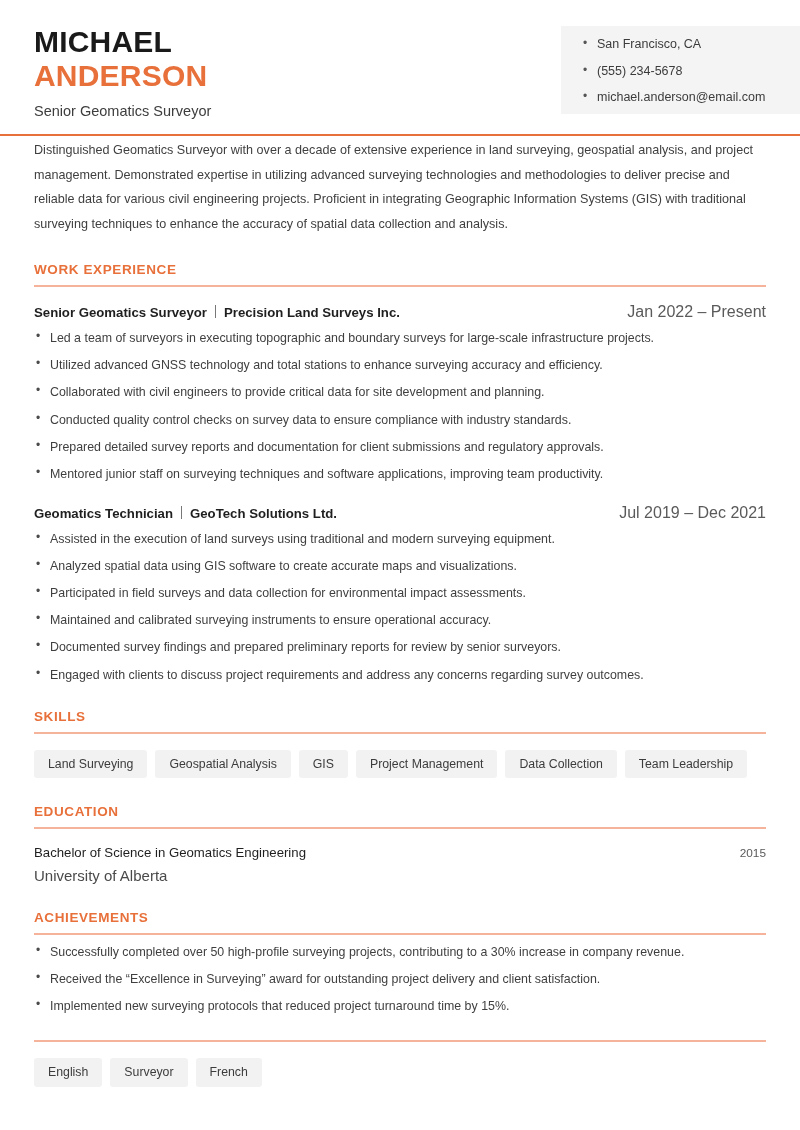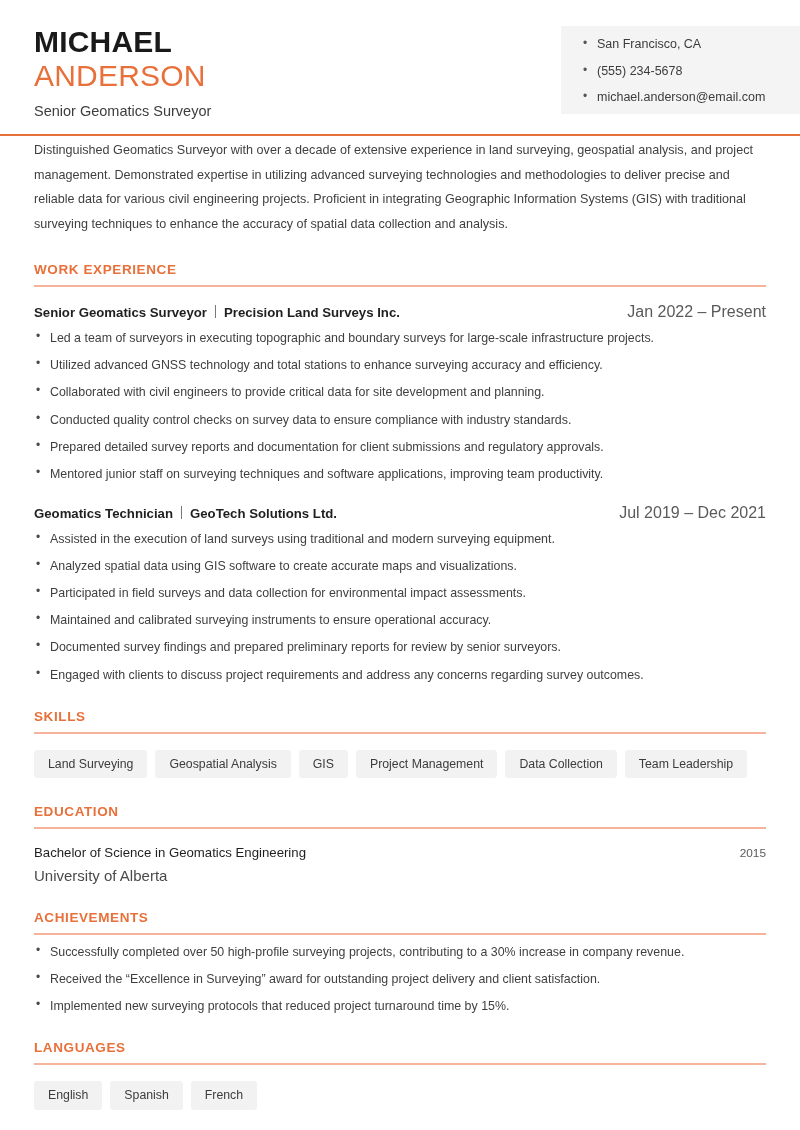--- a/index.html
+++ b/index.html
@@ -41,21 +41,21 @@
     font-size: 30px;
     font-weight: bold;
     letter-spacing: 0.2px;
     line-height: 1.05;
     color: #1a1a1a;
     text-transform: uppercase;
     margin: 0;
   }
   .name-last {
     font-size: 30px;
-    font-weight: normal;
+    font-weight: bold;
     letter-spacing: 0.2px;
     line-height: 1.05;
     color: #e8703a;
     text-transform: uppercase;
     margin: 2px 0 0 0;
   }
   .job-title {
     font-size: 14.5px;
     color: #3d3d3d;
     margin-top: 12px;
@@ -333,23 +333,22 @@
       <h2 class="section-title">ACHIEVEMENTS</h2>
       <div class="section-rule"></div>
       <ul class="bullets ach-list">
         <li>Successfully completed over 50 high-profile surveying projects, contributing to a 30% increase in company revenue.</li>
         <li>Received the “Excellence in Surveying” award for outstanding project delivery and client satisfaction.</li>
         <li>Implemented new surveying protocols that reduced project turnaround time by 15%.</li>
       </ul>
     </div>
 
     <div class="section">
-      <h2 class="section-title">LANGUAGES</h2>
       <div class="section-rule"></div>
       <div class="pill-row">
         <span class="pill">English</span>
-        <span class="pill">Spanish</span>
+        <span class="pill">Surveyor</span>
         <span class="pill">French</span>
       </div>
     </div>
 
   </div>
 </div>
 
 </body></html>

